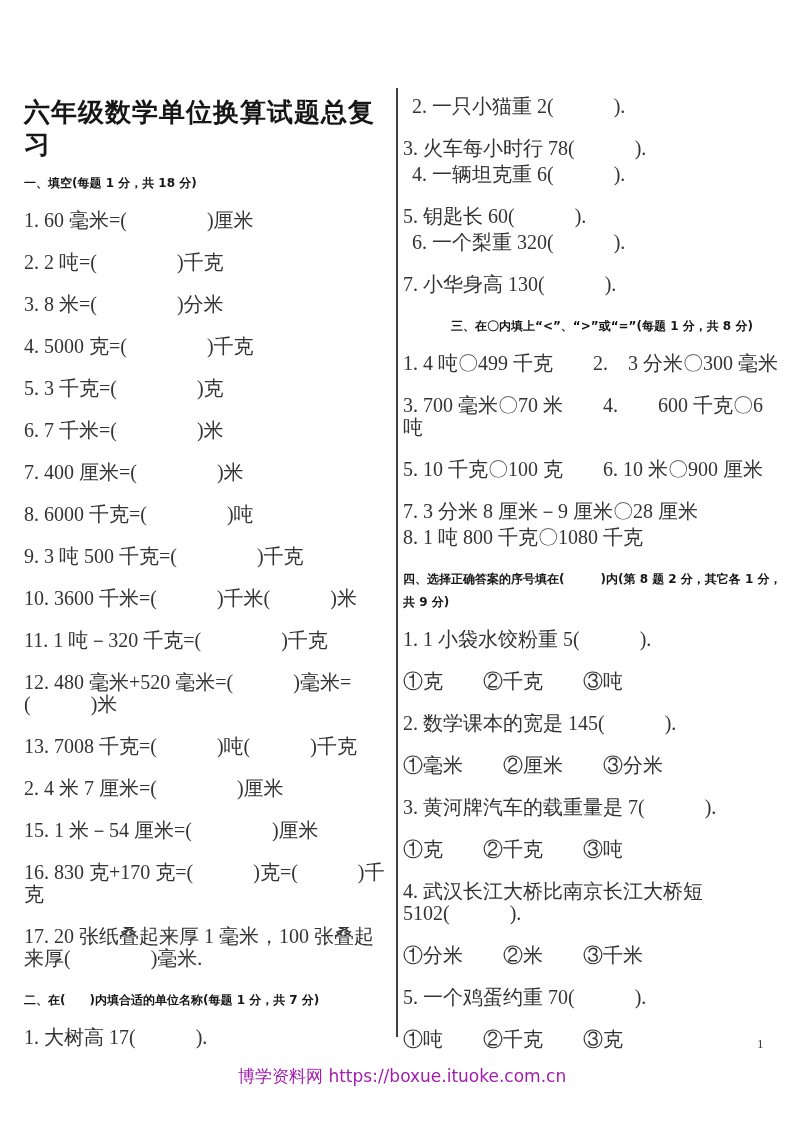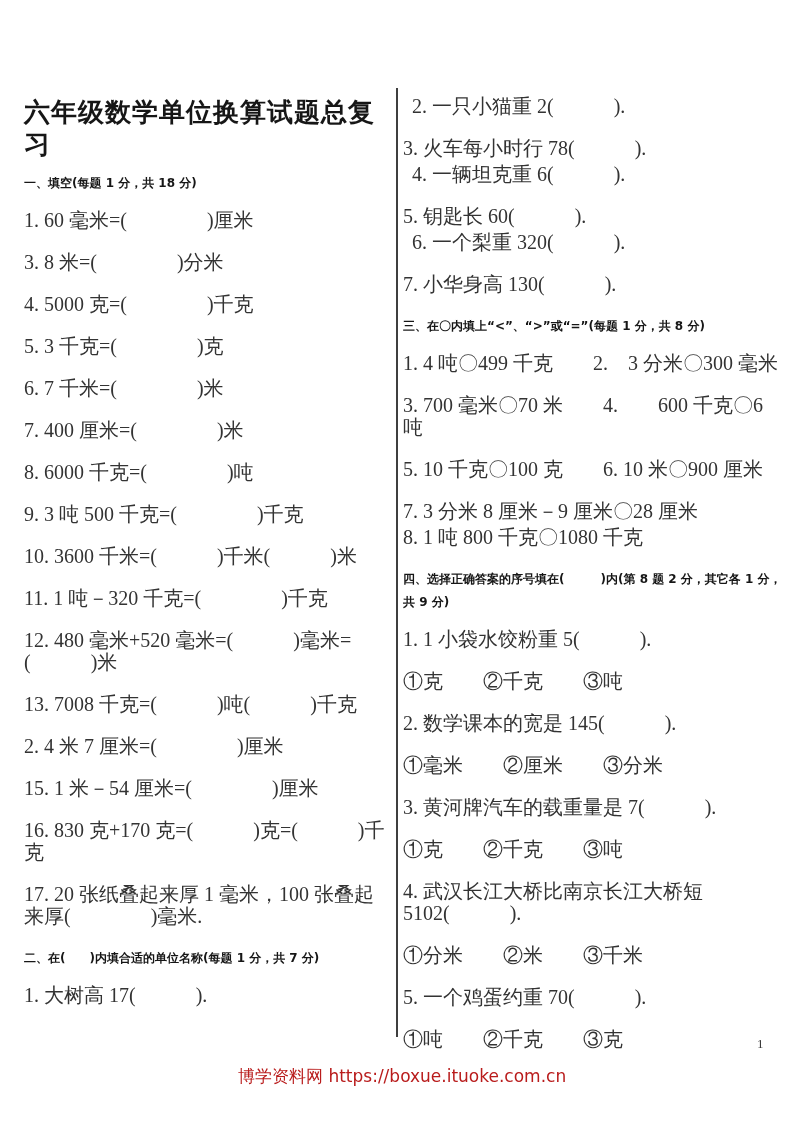--- a/index.html
+++ b/index.html
@@ -43,59 +43,60 @@
     margin: 8px 0 12px 0;
   }
   .sec-heading {
     font-family: "DejaVu Sans", "Liberation Sans", sans-serif;
     font-weight: bold;
     font-size: 12px;
     line-height: 23px;
     color: #161616;
     margin: 0 0 14px 0;
   }
-  .sec-heading.sp-top { margin-top: 15px; }
+  .sec-heading.sp-top { margin-top: 15px; margin-left: 48px; }
   .sec-heading.sp-top-sm { margin-top: 8px; }
   .q {
     font-size: 20px;
     line-height: 22px;
     margin: 0 0 20px 0;
     white-space: pre-wrap;
   }
   .q.first { margin-top: 7px; }
   .q.tight { margin-top: -16px; }
   .q.indent { padding-left: 9px; }
   .footer {
     position: absolute;
     left: 238px;
     top: 1064px;
     font-family: "DejaVu Sans", "Liberation Sans", sans-serif;
     font-size: 17px;
     line-height: 24px;
-    color: #b91c1c;
+    color: #a21caf;
   }
   .page-number {
     position: absolute;
     left: 757px;
     top: 1036px;
     font-size: 13px;
     line-height: 16px;
     color: #3a3a3a;
   }
 </style>
 </head>
 <body>
 
 <div class="page">
 
   <div class="col-left">
     <div class="doc-title">六年级数学单位换算试题总复习</div>
 
     <div class="sec-heading">一、填空(每题 1 分，共 18 分)</div>
     <p class="q">1. 60 毫米=(　　　　)厘米</p>
+    <p class="q">2. 2 吨=(　　　　)千克</p>
     <p class="q">3. 8 米=(　　　　)分米</p>
     <p class="q">4. 5000 克=(　　　　)千克</p>
     <p class="q">5. 3 千克=(　　　　)克</p>
     <p class="q">6. 7 千米=(　　　　)米</p>
     <p class="q">7. 400 厘米=(　　　　)米</p>
     <p class="q">8. 6000 千克=(　　　　)吨</p>
     <p class="q">9. 3 吨 500 千克=(　　　　)千克</p>
     <p class="q">10. 3600 千米=(　　　)千米(　　　)米</p>
     <p class="q">11. 1 吨－320 千克=(　　　　)千克</p>
     <p class="q">12. 480 毫米+520 毫米=(　　　)毫米=(　　　)米</p>

